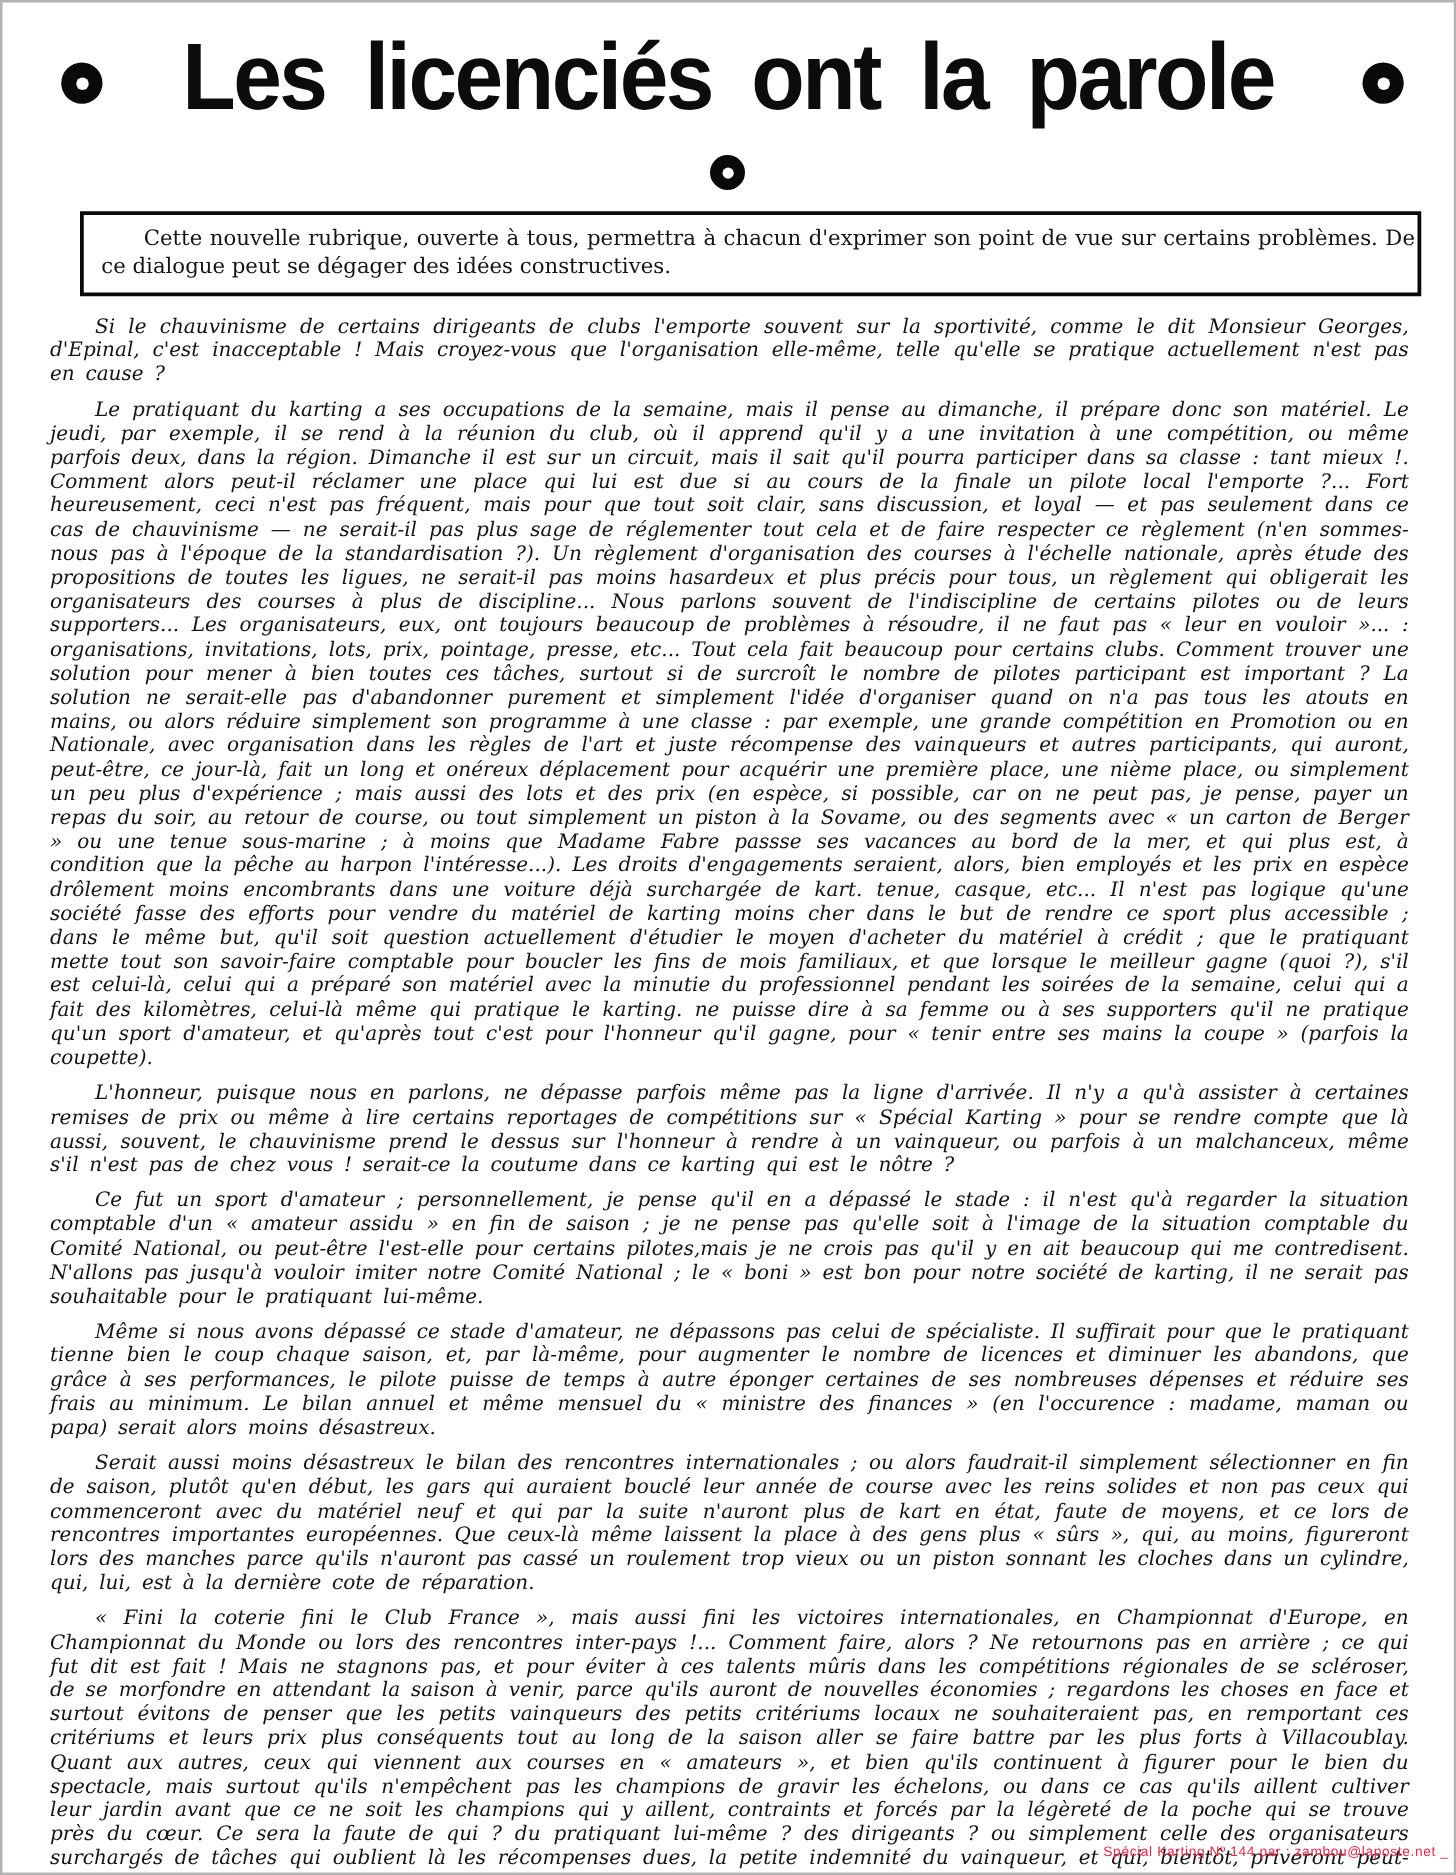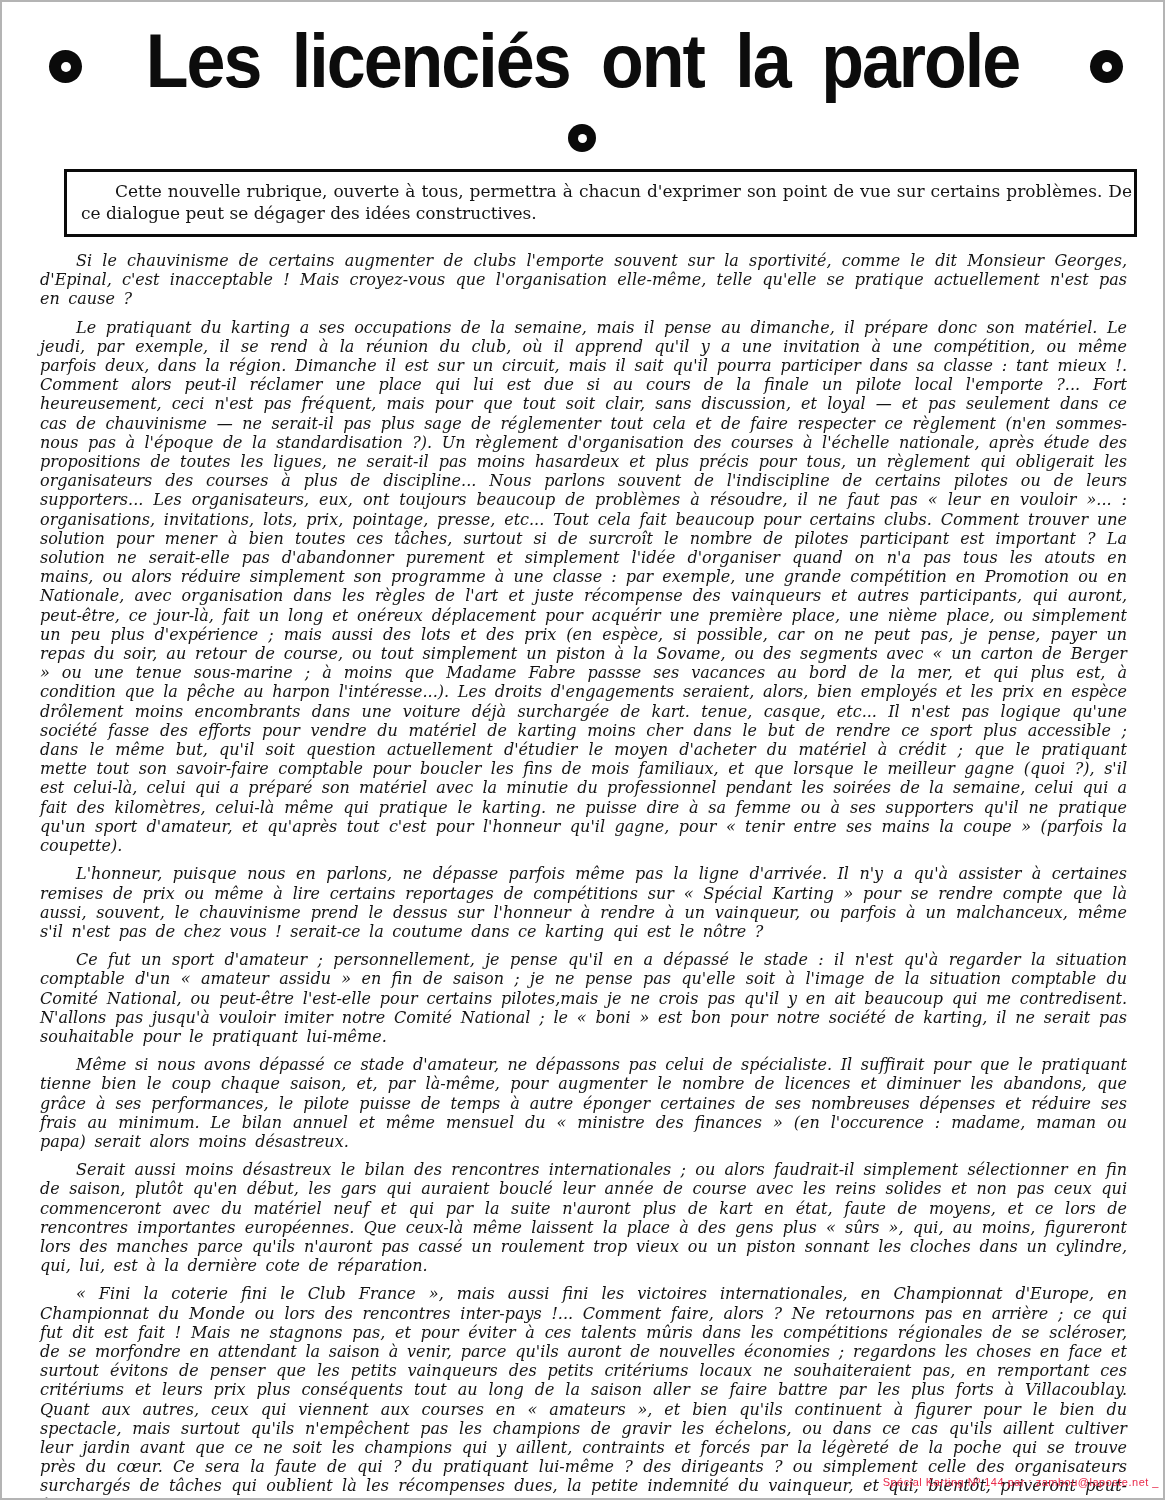--- a/index.html
+++ b/index.html
@@ -99,21 +99,21 @@
   <div class="page-title">Les licenciés ont la parole</div>
   <span class="donut donut-right"></span>
   <span class="donut donut-center"></span>
 </div>
 
 <div class="intro-box">
   <span>Cette nouvelle rubrique, ouverte à tous, permettra à chacun d'exprimer son point de vue sur certains problèmes. De ce dialogue peut se dégager des idées constructives.</span>
 </div>
 
 <div class="article">
-    <p class="para">Si le chauvinisme de certains augmenter de clubs l'emporte souvent sur la sportivité, comme le dit Monsieur Georges, d'Epinal, c'est inacceptable ! Mais croyez-vous que l'organisation elle-même, telle qu'elle se pratique actuellement n'est pas en cause ?</p>
+    <p class="para">Si le chauvinisme de certains dirigeants de clubs l'emporte souvent sur la sportivité, comme le dit Monsieur Georges, d'Epinal, c'est inacceptable ! Mais croyez-vous que l'organisation elle-même, telle qu'elle se pratique actuellement n'est pas en cause ?</p>
     <p class="para">Le pratiquant du karting a ses occupations de la semaine, mais il pense au dimanche, il prépare donc son matériel. Le jeudi, par exemple, il se rend à la réunion du club, où il apprend qu'il y a une invitation à une compétition, ou même parfois deux, dans la région. Dimanche il est sur un circuit, mais il sait qu'il pourra participer dans sa classe : tant mieux !. Comment alors peut-il réclamer une place qui lui est due si au cours de la finale un pilote local l'emporte ?... Fort heureusement, ceci n'est pas fréquent, mais pour que tout soit clair, sans discussion, et loyal — et pas seulement dans ce cas de chauvinisme — ne serait-il pas plus sage de réglementer tout cela et de faire respecter ce règlement (n'en sommes-nous pas à l'époque de la standardisation ?). Un règlement d'organisation des courses à l'échelle nationale, après étude des propositions de toutes les ligues, ne serait-il pas moins hasardeux et plus précis pour tous, un règlement qui obligerait les organisateurs des courses à plus de discipline... Nous parlons souvent de l'indiscipline de certains pilotes ou de leurs supporters... Les organisateurs, eux, ont toujours beaucoup de problèmes à résoudre, il ne faut pas « leur en vouloir »... : organisations, invitations, lots, prix, pointage, presse, etc... Tout cela fait beaucoup pour certains clubs. Comment trouver une solution pour mener à bien toutes ces tâches, surtout si de surcroît le nombre de pilotes participant est important ? La solution ne serait-elle pas d'abandonner purement et simplement l'idée d'organiser quand on n'a pas tous les atouts en mains, ou alors réduire simplement son programme à une classe : par exemple, une grande compétition en Promotion ou en Nationale, avec organisation dans les règles de l'art et juste récompense des vainqueurs et autres participants, qui auront, peut-être, ce jour-là, fait un long et onéreux déplacement pour acquérir une première place, une nième place, ou simplement un peu plus d'expérience ; mais aussi des lots et des prix (en espèce, si possible, car on ne peut pas, je pense, payer un repas du soir, au retour de course, ou tout simplement un piston à la Sovame, ou des segments avec « un carton de Berger » ou une tenue sous-marine ; à moins que Madame Fabre passse ses vacances au bord de la mer, et qui plus est, à condition que la pêche au harpon l'intéresse...). Les droits d'engagements seraient, alors, bien employés et les prix en espèce drôlement moins encombrants dans une voiture déjà surchargée de kart. tenue, casque, etc... Il n'est pas logique qu'une société fasse des efforts pour vendre du matériel de karting moins cher dans le but de rendre ce sport plus accessible ; dans le même but, qu'il soit question actuellement d'étudier le moyen d'acheter du matériel à crédit ; que le pratiquant mette tout son savoir-faire comptable pour boucler les fins de mois familiaux, et que lorsque le meilleur gagne (quoi ?), s'il est celui-là, celui qui a préparé son matériel avec la minutie du professionnel pendant les soirées de la semaine, celui qui a fait des kilomètres, celui-là même qui pratique le karting. ne puisse dire à sa femme ou à ses supporters qu'il ne pratique qu'un sport d'amateur, et qu'après tout c'est pour l'honneur qu'il gagne, pour « tenir entre ses mains la coupe » (parfois la coupette).</p>
     <p class="para">L'honneur, puisque nous en parlons, ne dépasse parfois même pas la ligne d'arrivée. Il n'y a qu'à assister à certaines remises de prix ou même à lire certains reportages de compétitions sur « Spécial Karting » pour se rendre compte que là aussi, souvent, le chauvinisme prend le dessus sur l'honneur à rendre à un vainqueur, ou parfois à un malchanceux, même s'il n'est pas de chez vous ! serait-ce la coutume dans ce karting qui est le nôtre ?</p>
     <p class="para">Ce fut un sport d'amateur ; personnellement, je pense qu'il en a dépassé le stade : il n'est qu'à regarder la situation comptable d'un « amateur assidu » en fin de saison ; je ne pense pas qu'elle soit à l'image de la situation comptable du Comité National, ou peut-être l'est-elle pour certains pilotes,mais je ne crois pas qu'il y en ait beaucoup qui me contredisent. N'allons pas jusqu'à vouloir imiter notre Comité National ; le « boni » est bon pour notre société de karting, il ne serait pas souhaitable pour le pratiquant lui-même.</p>
     <p class="para">Même si nous avons dépassé ce stade d'amateur, ne dépassons pas celui de spécialiste. Il suffirait pour que le pratiquant tienne bien le coup chaque saison, et, par là-même, pour augmenter le nombre de licences et diminuer les abandons, que grâce à ses performances, le pilote puisse de temps à autre éponger certaines de ses nombreuses dépenses et réduire ses frais au minimum. Le bilan annuel et même mensuel du « ministre des finances » (en l'occurence : madame, maman ou papa) serait alors moins désastreux.</p>
     <p class="para">Serait aussi moins désastreux le bilan des rencontres internationales ; ou alors faudrait-il simplement sélectionner en fin de saison, plutôt qu'en début, les gars qui auraient bouclé leur année de course avec les reins solides et non pas ceux qui commenceront avec du matériel neuf et qui par la suite n'auront plus de kart en état, faute de moyens, et ce lors de rencontres importantes européennes. Que ceux-là même laissent la place à des gens plus « sûrs », qui, au moins, figureront lors des manches parce qu'ils n'auront pas cassé un roulement trop vieux ou un piston sonnant les cloches dans un cylindre, qui, lui, est à la dernière cote de réparation.</p>
     <p class="para">« Fini la coterie fini le Club France », mais aussi fini les victoires internationales, en Championnat d'Europe, en Championnat du Monde ou lors des rencontres inter-pays !... Comment faire, alors ? Ne retournons pas en arrière ; ce qui fut dit est fait ! Mais ne stagnons pas, et pour éviter à ces talents mûris dans les compétitions régionales de se scléroser, de se morfondre en attendant la saison à venir, parce qu'ils auront de nouvelles économies ; regardons les choses en face et surtout évitons de penser que les petits vainqueurs des petits critériums locaux ne souhaiteraient pas, en remportant ces critériums et leurs prix plus conséquents tout au long de la saison aller se faire battre par les plus forts à Villacoublay. Quant aux autres, ceux qui viennent aux courses en « amateurs », et bien qu'ils continuent à figurer pour le bien du spectacle, mais surtout qu'ils n'empêchent pas les champions de gravir les échelons, ou dans ce cas qu'ils aillent cultiver leur jardin avant que ce ne soit les champions qui y aillent, contraints et forcés par la légèreté de la poche qui se trouve près du cœur. Ce sera la faute de qui ? du pratiquant lui-même ? des dirigeants ? ou simplement celle des organisateurs surchargés de tâches qui oublient là les récompenses dues, la petite indemnité du vainqueur, et qui, bientôt, priveront peut-être leur public de champions « sans-oseille » qui s'ils ne sont pas asthmatiques ou dingos du kart. iront pratiquer le ballon ou simplement les échecs.</p>
   </div>
 
 <div class="footer-credit">Spécial Karting Nº 144 par :  zambou@laposte.net  _</div>
 

